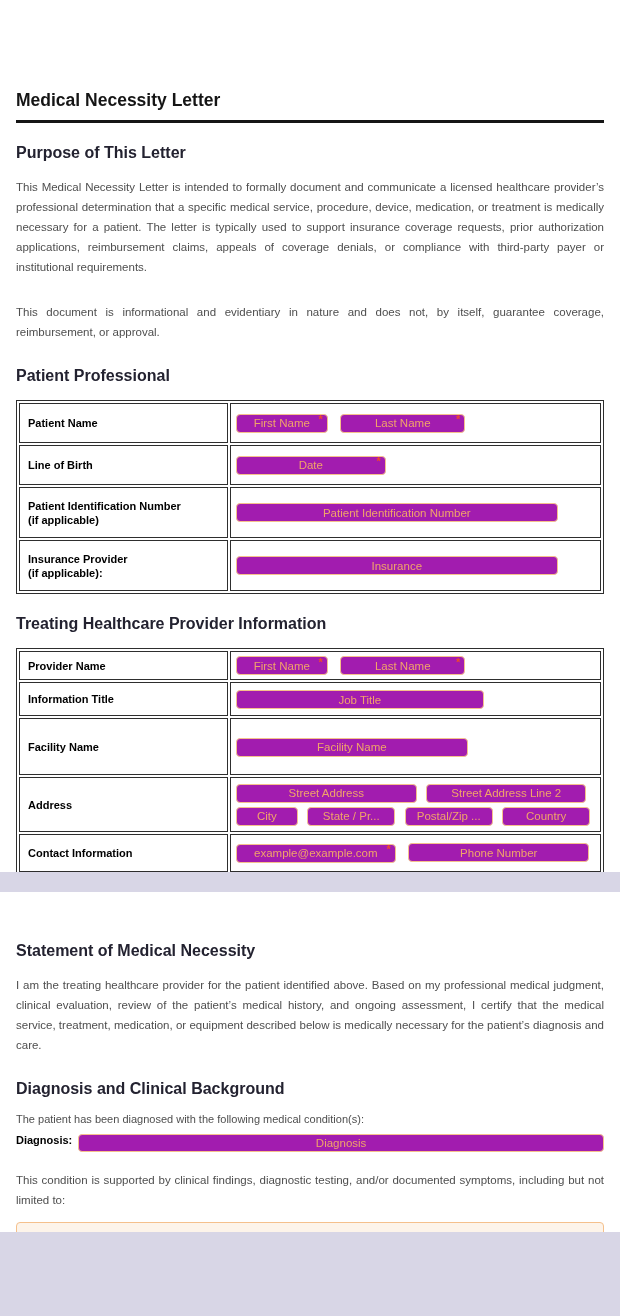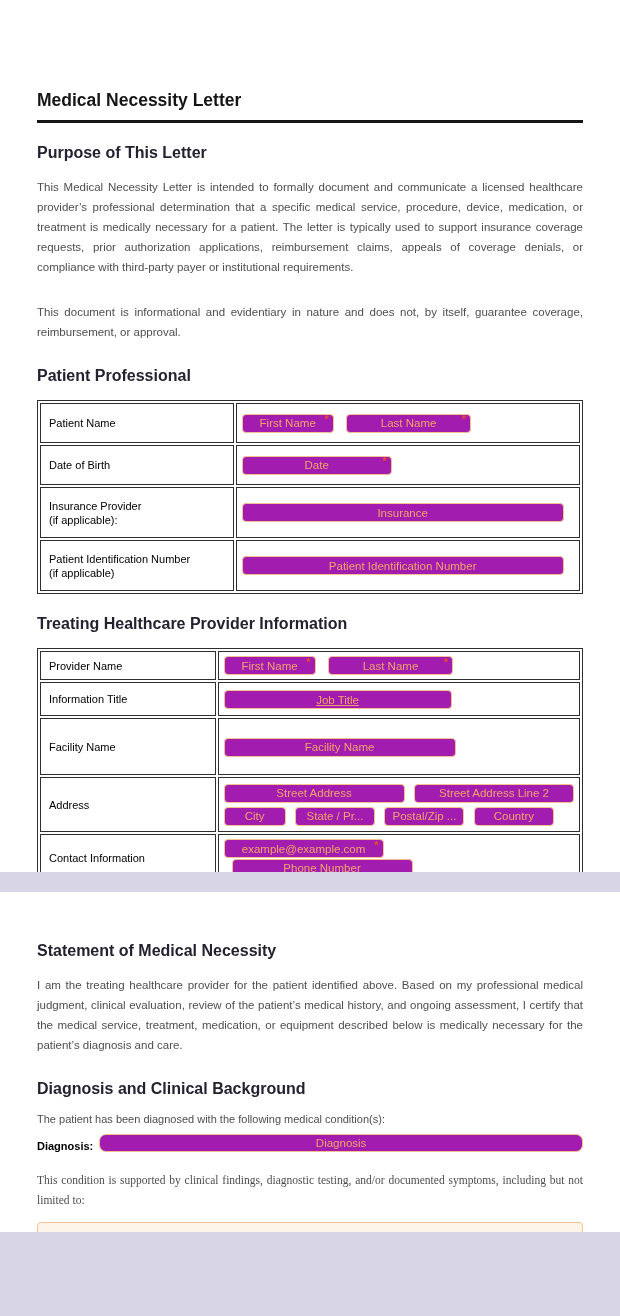--- a/index.html
+++ b/index.html
@@ -12,21 +12,21 @@
     overflow: hidden;
   }
   .page {
     width: 620px;
     background: #ffffff;
     overflow: hidden;
   }
   .page-1 { height: 872px; }
   .page-gap { height: 20px; }
   .page-2 { height: 340px; }
-  .content { padding: 0 37px; }
+  .content { padding: 0 16px; }
   .page-1 .content { padding-top: 90px; }
   .page-2 .content { padding-top: 50px; }
 
   .doc-title {
     font-size: 17.5px;
     font-weight: bold;
     color: #151515;
     margin: 0 0 0 0;
     padding-bottom: 9px;
     border-bottom: 3px solid #151515;
@@ -57,21 +57,21 @@
     border: 1px solid #2e2e2e;
     border-collapse: separate;
     border-spacing: 2px;
     margin: 0 0 6px 0;
   }
   table.form td { border: 1px solid #2e2e2e; vertical-align: middle; }
   td.lbl {
     width: 36%;
     padding: 5px 8px;
     font-size: 11px;
-    font-weight: normal;
+    font-weight: bold;
     color: #000;
     line-height: 14px;
   }
   td.lbl .sub { display: block; }
   td.inputs { width: 64%; padding: 4px 5px; }
   tr.h40 > td { height: 40px; }
   tr.h51 > td { height: 51px; }
   tr.h28 > td { height: 28px; }
   tr.h34 > td { height: 34px; }
   tr.h46 > td { height: 57px; }
@@ -98,34 +98,34 @@
     top: 0px;
     right: 5px;
     color: #ee4b2b;
     font-size: 11px;
     font-weight: bold;
   }
   .w92  { width: 92px; }
   .w125 { width: 125px; }
   .w150 { width: 150px; }
   .w322 { width: 322px; }
-  .w228 { width: 228px; text-decoration: underline; }
+  .w228 { width: 248px; }
   .w232 { width: 232px; }
   .w158 { width: 181px; }
   .w160 { width: 160px; }
   .w62  { width: 62px; }
-  .w80  { width: 80px; }
+  .w80  { width: 88px; }
   .gap8 { margin-left: 8px; }
   .gap5 { margin-left: 5px; }
   .addr-line { margin: 1px 0 4px 0; white-space: nowrap; }
   .addr-line:last-child { margin-bottom: 1px; }
 
-  .diag-row { display: flex; align-items: flex-end; margin: 2px 0 18px 0; }
+  .diag-row { display: flex; align-items: flex-start; margin: 2px 0 18px 0; }
   .diag-label { font-size: 11px; font-weight: bold; color: #000; white-space: nowrap; margin-right: 6px; }
-  .diag-inp { flex: 1; height: 18px; border-radius: 7px; }
+  .diag-inp { flex: 1; height: 18px; }
 
   .bigbox {
     width: 100%;
     height: 78px;
     border: 1px solid #f5c08c;
     border-radius: 4px;
     background: #fdf4ea;
     display: flex;
     align-items: center;
     justify-content: center;
@@ -157,45 +157,45 @@
             <span class="req">*</span>
           </span>
           <span class="fieldwrap w125 gap8">
             <input class="inp" placeholder="Last Name" style="">
             <span class="req">*</span>
           </span>
         </td>
       </tr>
       <tr class="h40">
         <td class="lbl">
-          <span>Date of Birth</span>
+          <span>Line of Birth</span>
         </td>
         <td class="inputs">
           <span class="fieldwrap w150">
             <input class="inp" placeholder="Date" style="">
             <span class="req">*</span>
           </span>
         </td>
       </tr>
       <tr class="h51">
         <td class="lbl">
+          <span>Patient Identification Number</span>
+          <span class="sub">(if applicable)</span>
+        </td>
+        <td class="inputs">
+          <input class="inp w322" placeholder="Patient Identification Number" style="">
+        </td>
+      </tr>
+      <tr class="h51">
+        <td class="lbl">
           <span>Insurance Provider</span>
           <span class="sub">(if applicable):</span>
         </td>
         <td class="inputs">
           <input class="inp w322" placeholder="Insurance" style="">
-        </td>
-      </tr>
-      <tr class="h51">
-        <td class="lbl">
-          <span>Patient Identification Number</span>
-          <span class="sub">(if applicable)</span>
-        </td>
-        <td class="inputs">
-          <input class="inp w322" placeholder="Patient Identification Number" style="">
         </td>
       </tr>
     </tbody>
       </table>
 
     <h3>Treating Healthcare Provider Information</h3>
     <table class="form">
       <tbody>
           <tr class="h28">
         <td class="lbl">
@@ -270,19 +270,19 @@
     <p>I am the treating healthcare provider for the patient identified above. Based on my professional medical judgment, clinical evaluation, review of the patient’s medical history, and ongoing assessment, I certify that the medical service, treatment, medication, or equipment described below is medically necessary for the patient’s diagnosis and care.</p>
 
     <h3>Diagnosis and Clinical Background</h3>
     <div class="plain-line">The patient has been diagnosed with the following medical condition(s):</div>
 
     <div class="diag-row">
       <span class="diag-label">Diagnosis:</span>
       <input class="inp diag-inp" placeholder="Diagnosis" style="">
     </div>
 
-    <p style="margin-bottom:0;font-family:Liberation Serif, serif;">This condition is supported by clinical findings, diagnostic testing, and/or documented symptoms, including but not limited to:</p>
+    <p style="margin-bottom:0;">This condition is supported by clinical findings, diagnostic testing, and/or documented symptoms, including but not limited to:</p>
 
     <div class="bigbox">
       <span>Clear Description of Symptoms, Clinical Findings and Test Results</span>
     </div>
   </div>
 </div>
 
 </body></html>

